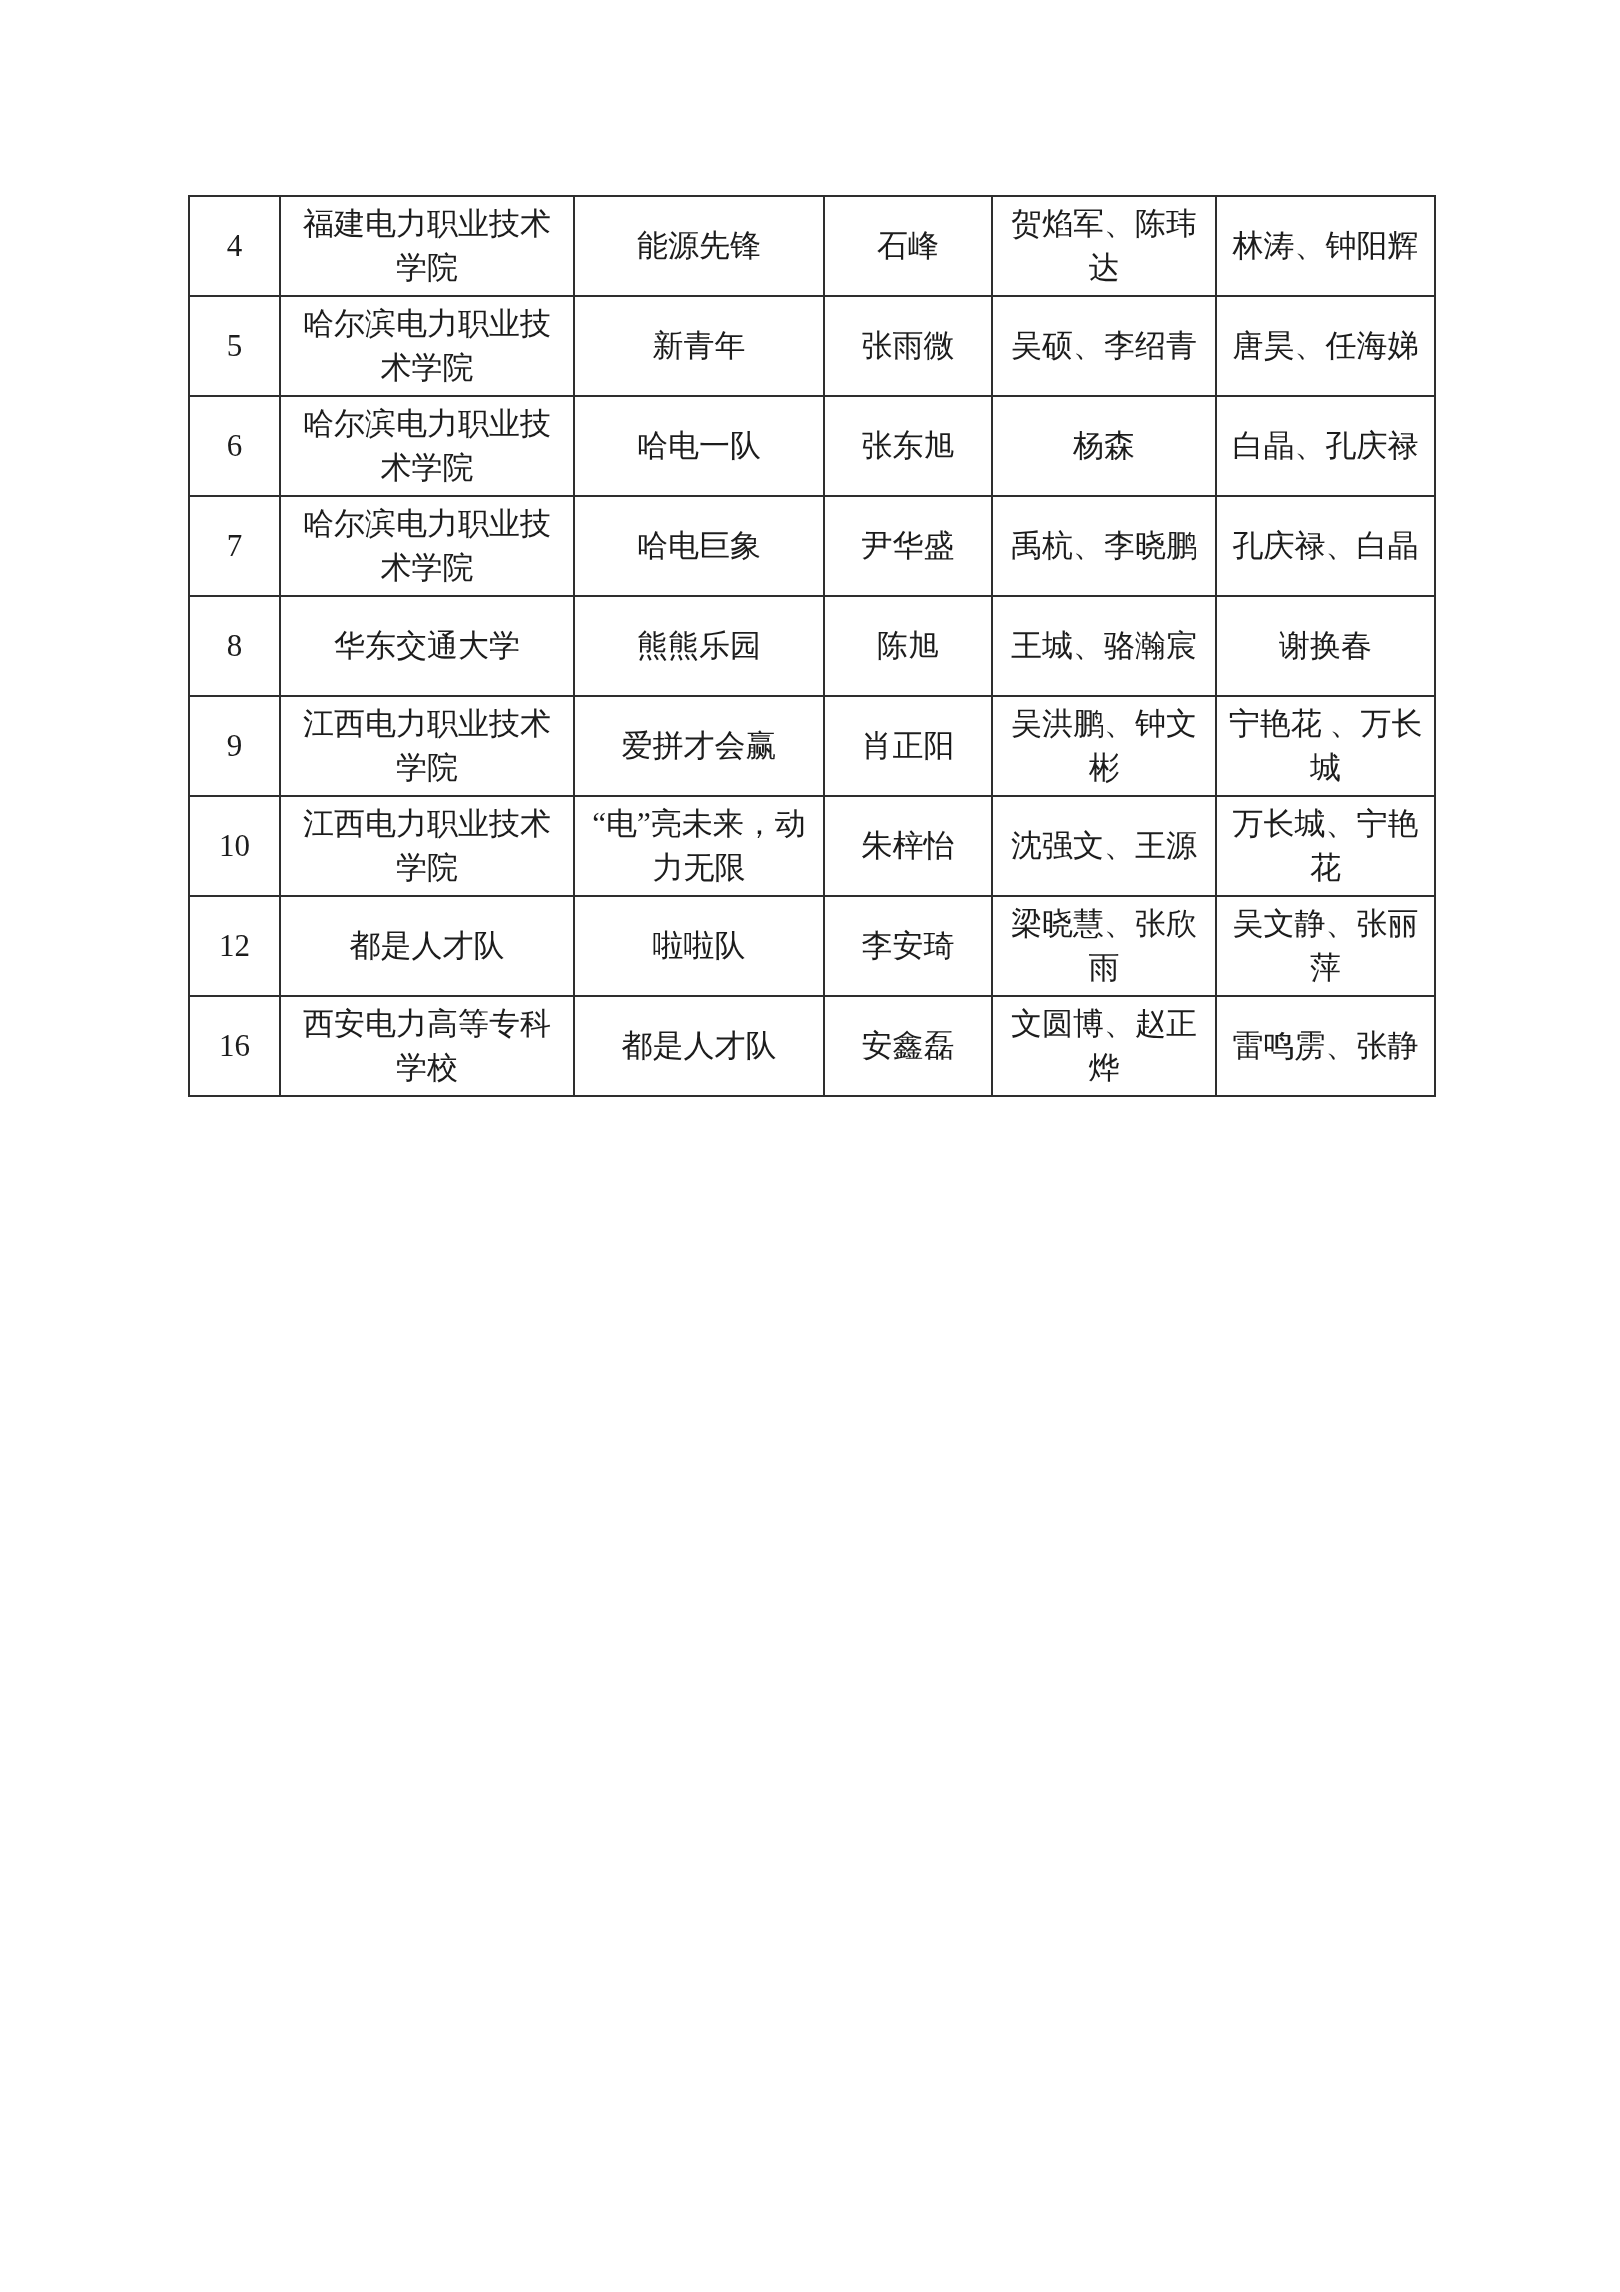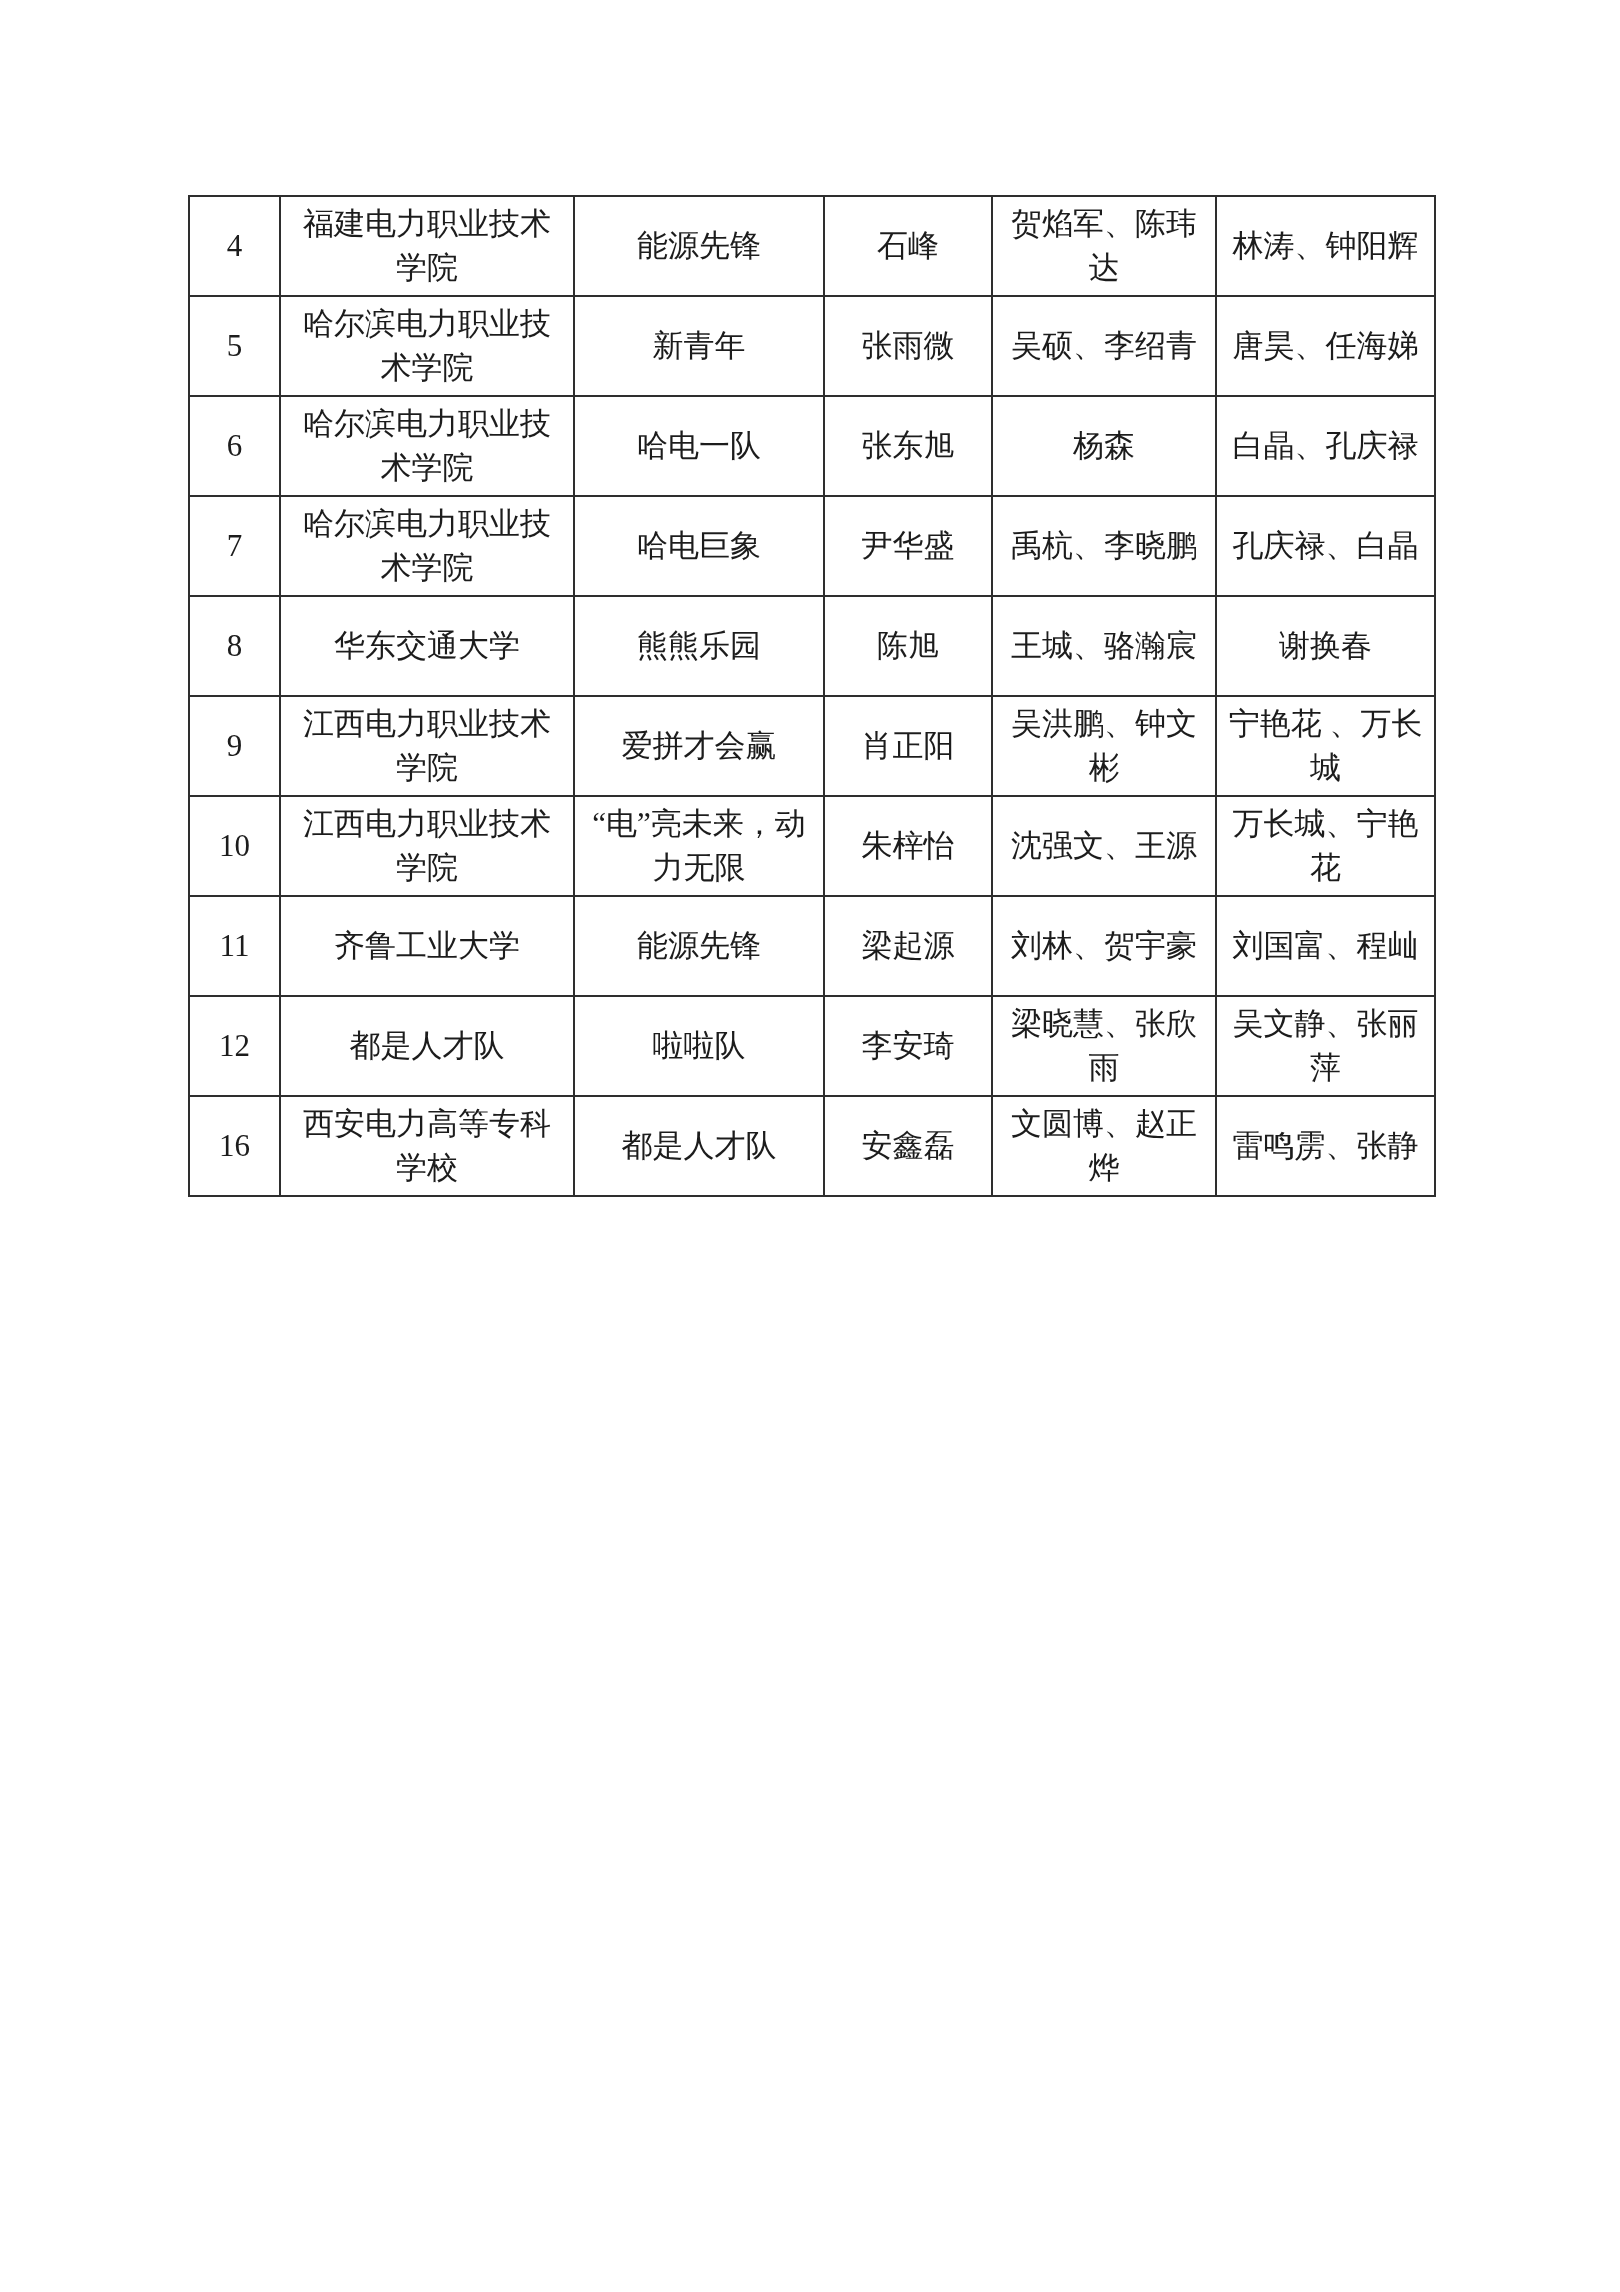--- a/index.html
+++ b/index.html
@@ -116,28 +116,20 @@
         </tr>
         <tr>
           <td>10</td>
           <td>江西电力职业技术学院</td>
           <td>“电”亮未来，动力无限</td>
           <td>朱梓怡</td>
           <td>沈强文、王源</td>
           <td>万长城、宁艳花</td>
         </tr>
         <tr>
-          <td>11</td>
-          <td>齐鲁工业大学</td>
-          <td>能源先锋</td>
-          <td>梁起源</td>
-          <td>刘林、贺宇豪</td>
-          <td>刘国富、程屾</td>
-        </tr>
-        <tr>
           <td>12</td>
           <td>都是人才队</td>
           <td>啦啦队</td>
           <td>李安琦</td>
           <td>梁晓慧、张欣雨</td>
           <td>吴文静、张丽萍</td>
         </tr>
         <tr>
           <td>16</td>
           <td>西安电力高等专科学校</td>

